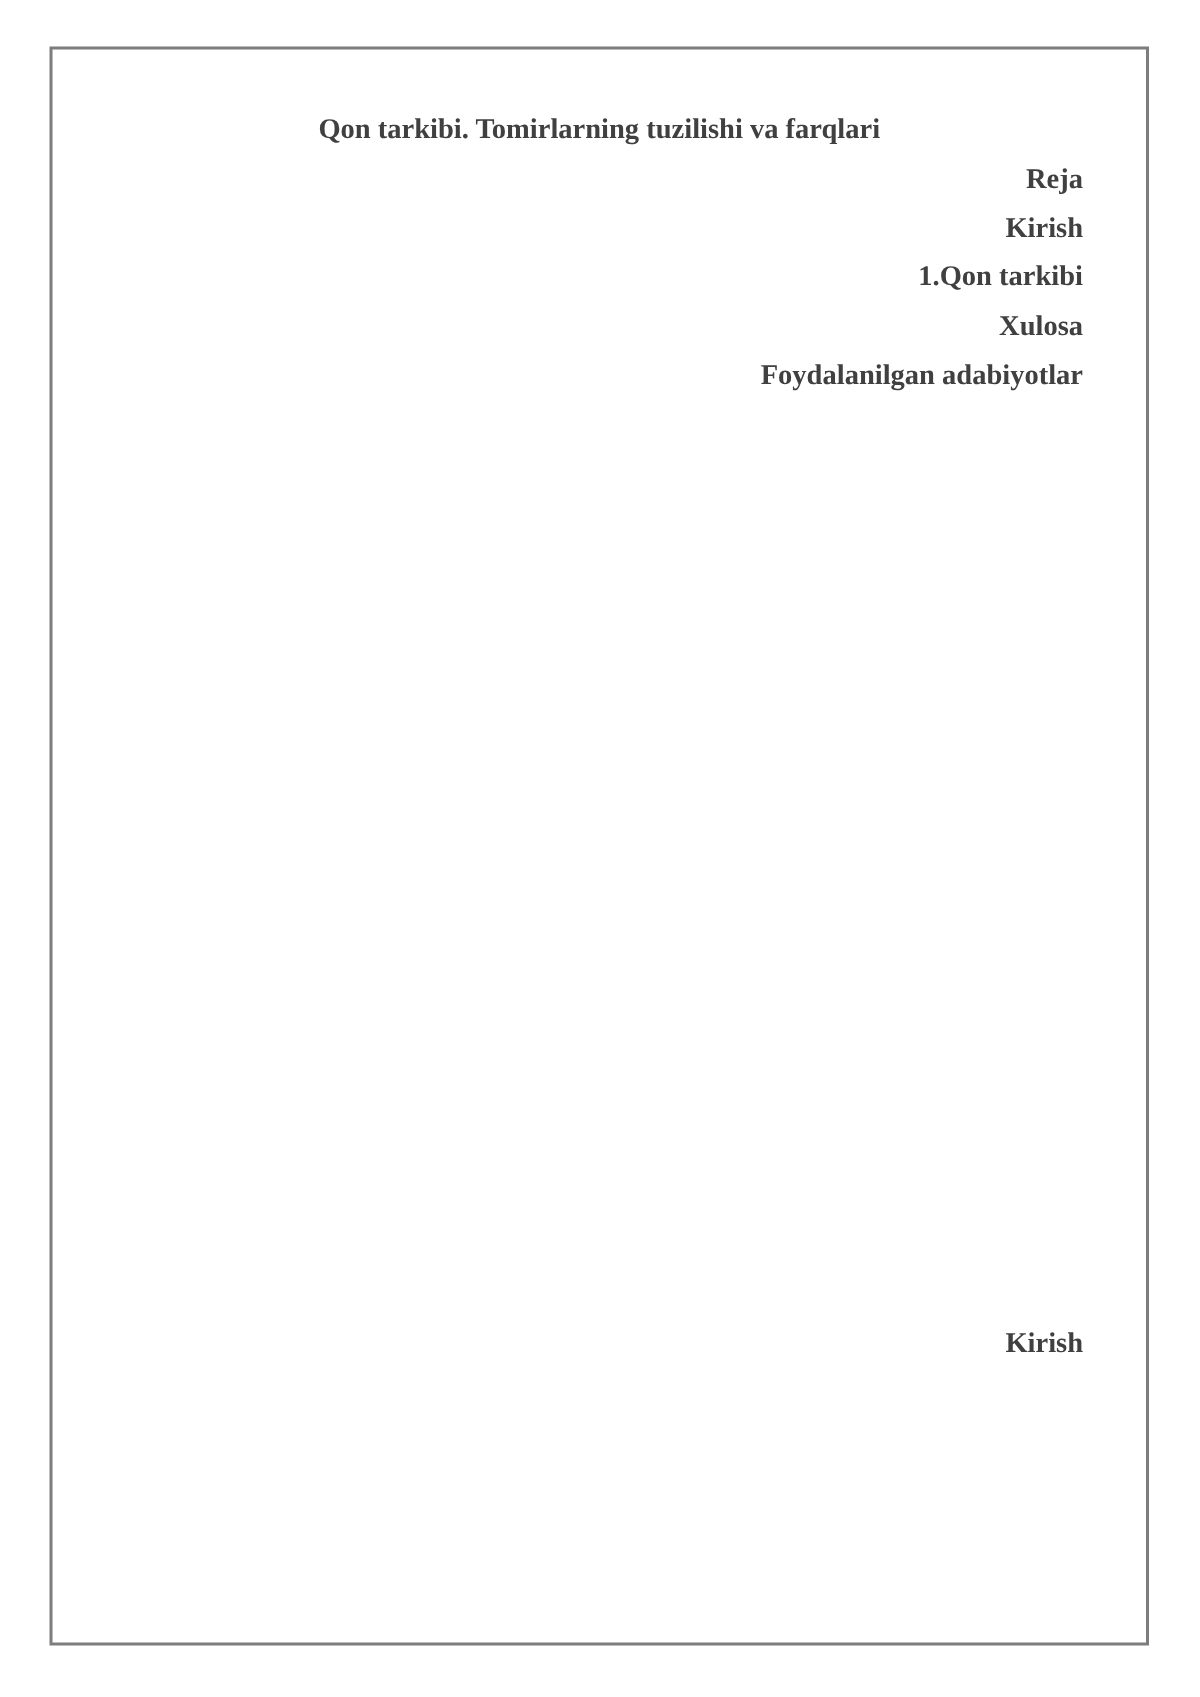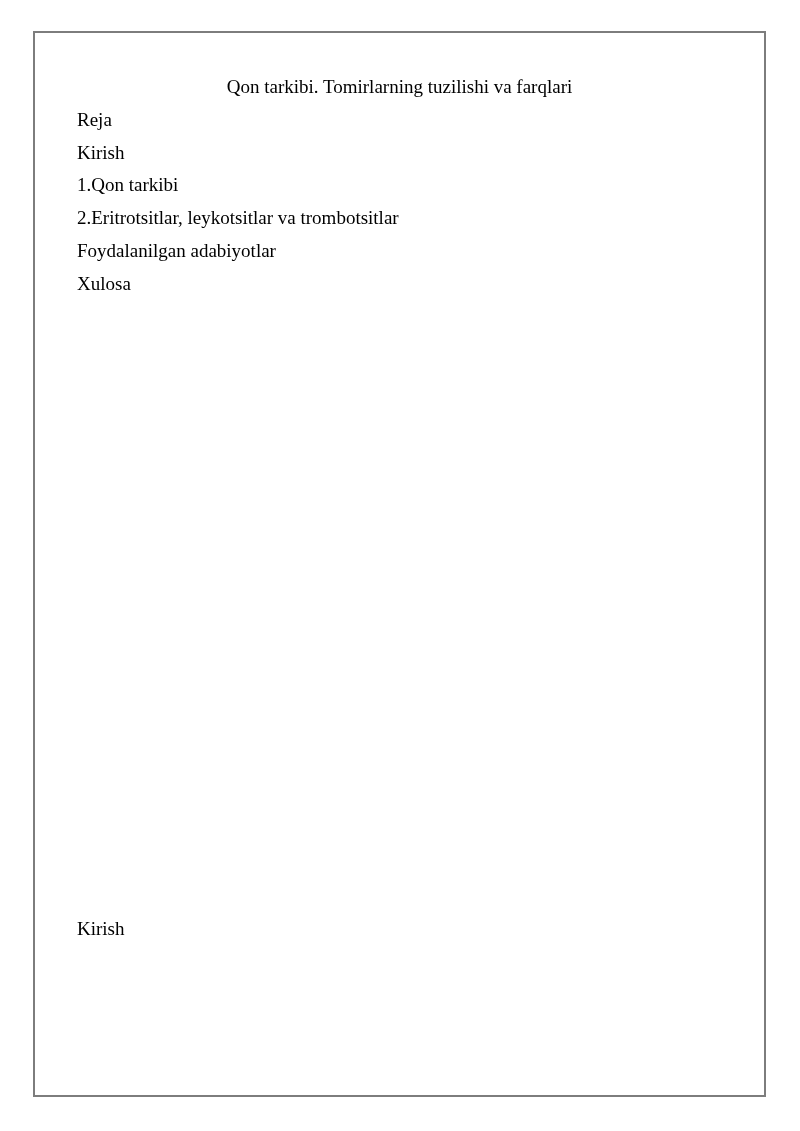--- a/index.html
+++ b/index.html
@@ -15,44 +15,43 @@
     position: absolute;
     left: 33px;
     top: 31px;
     width: 733px;
     height: 1066px;
     background: #ffffff;
     border: 2px solid #7d7d7d;
   }
   .content {
     padding: 38px 42px 0 42px;
-    color: #000000;
-    font-weight: normal;
+    color: #404040;
+    font-weight: bold;
     font-size: 19px;
     line-height: 32.8px;
   }
   .doc-title {
     text-align: center;
   }
   .line {
-    text-align: left;
+    text-align: right;
     white-space: nowrap;
   }
   .spacer {
     height: 612px;
   }
 </style>
 </head>
 <body>
 
 <div class="page">
   <div class="content">
     <div class="doc-title">Qon tarkibi. Tomirlarning tuzilishi va farqlari</div>
     <div class="line">Reja</div>
     <div class="line">Kirish</div>
     <div class="line">1.Qon tarkibi</div>
-    <div class="line">2.Eritrotsitlar, leykotsitlar va trombotsitlar</div>
+    <div class="line">Xulosa</div>
     <div class="line">Foydalanilgan adabiyotlar</div>
-    <div class="line">Xulosa</div>
     <div class="spacer"></div>
     <div class="line">Kirish</div>
   </div>
 </div>
 
 </body></html>

